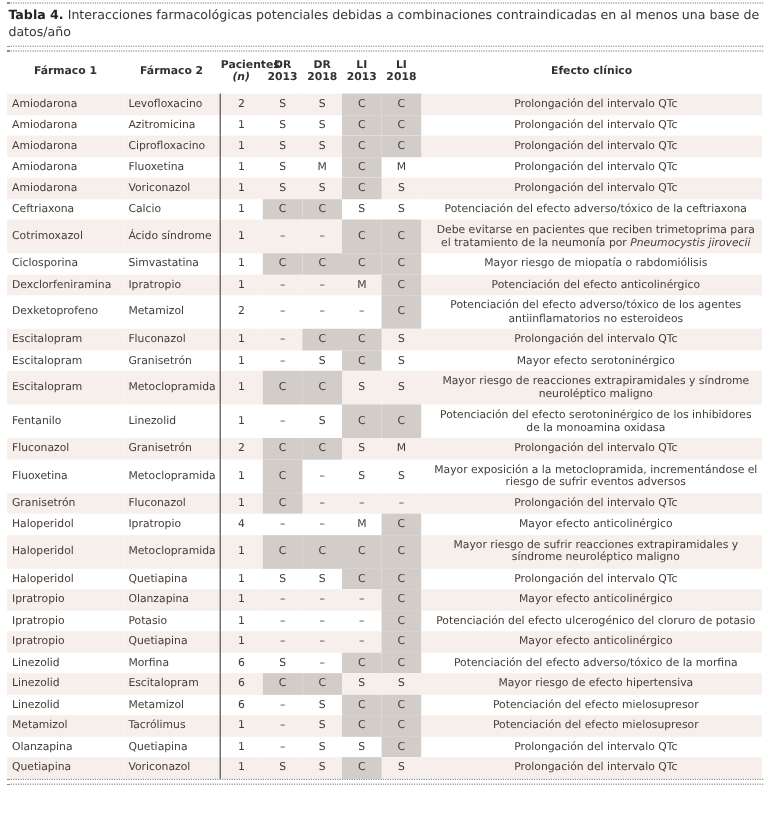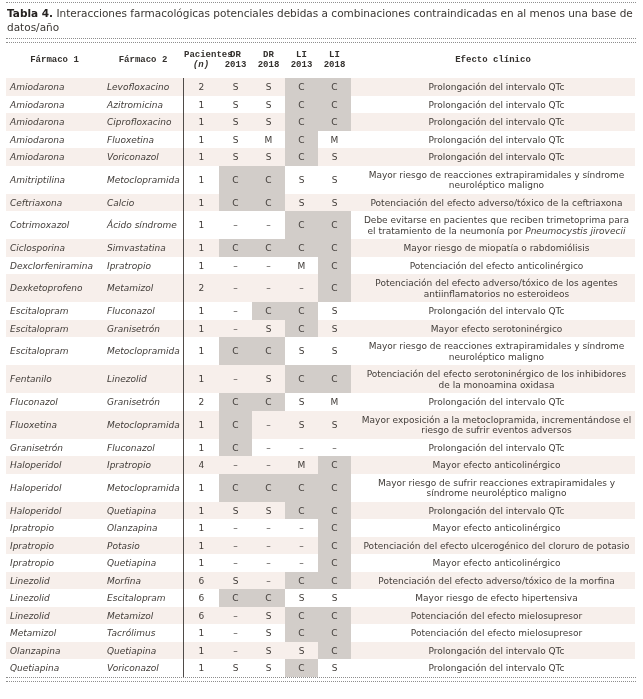--- a/index.html
+++ b/index.html
@@ -9,31 +9,31 @@
     font-family:"DejaVu Sans","Liberation Sans",sans-serif;
     color:#413c38; background:#ffffff;
   }
   .rule { border-top:1px dotted #909090; height:0; }
   .rule-double { height:3px; border-top:1px dotted #8d8d8d; border-bottom:1px dotted #8d8d8d; }
   .title-bar { font-size:10.5px; line-height:14px; padding:3px 0 4px 1px; color:#3a3632; }
   .title-bar .tlabel { font-weight:bold; color:#262220; }
   table { border-collapse:collapse; table-layout:fixed; width:629px; }
   thead th {
     font-size:9px; font-weight:bold; color:#33302d;
-    padding:7px 1px 8px; vertical-align:middle; text-align:center; line-height:10px;font-family:Liberation Mono, monospace;
+    padding:7px 1px 8px; vertical-align:middle; text-align:center; line-height:10px;
   }
   thead th.col-farmaco1, thead th.col-farmaco2 { text-align:center; }
   .hdr-line2 { display:block; }
   .col-pacientes .hdr-line2 { font-style:italic; }
   tbody tr:nth-child(odd) { background:#f7efeb; }
   tbody td {
     font-size:9px; line-height:10.5px; vertical-align:middle;
     padding:4px 2px 3px; text-align:center; color:#413c38;
   }
-  .c-drug { text-align:left; padding-left:4px;font-style:italic; }
+  .c-drug { text-align:left; padding-left:4px; }
   .c-pac { border-left:1px solid #4f4b48; }
   .c-val.shaded { background:#d2cdc9; }
   .c-efecto { text-align:center; padding-left:9px; padding-right:2px; }
   .footnote { font-size:7.8px; color:#55504c; padding:3px 0 0 1px; line-height:10px; }
 </style>
 </head>
 <body>
 
 <div class="page">
   <div class="rule"></div>
@@ -110,30 +110,20 @@
           <td class="c-drug">Amiodarona</td>
           <td class="c-drug">Voriconazol</td>
           <td class="c-pac">1</td>
           <td class="c-val">S</td>
           <td class="c-val">S</td>
           <td class="c-val shaded">C</td>
           <td class="c-val">S</td>
           <td class="c-efecto">Prolongación del intervalo QTc</td>
         </tr>
         <tr>
-          <td class="c-drug">Amitriptilina</td>
-          <td class="c-drug">Metoclopramida</td>
-          <td class="c-pac">1</td>
-          <td class="c-val shaded">C</td>
-          <td class="c-val shaded">C</td>
-          <td class="c-val">S</td>
-          <td class="c-val">S</td>
-          <td class="c-efecto">Mayor riesgo de reacciones extrapiramidales y síndrome neuroléptico maligno</td>
-        </tr>
-        <tr>
           <td class="c-drug">Ceftriaxona</td>
           <td class="c-drug">Calcio</td>
           <td class="c-pac">1</td>
           <td class="c-val shaded">C</td>
           <td class="c-val shaded">C</td>
           <td class="c-val">S</td>
           <td class="c-val">S</td>
           <td class="c-efecto">Potenciación del efecto adverso/tóxico de la ceftriaxona</td>
         </tr>
         <tr>

